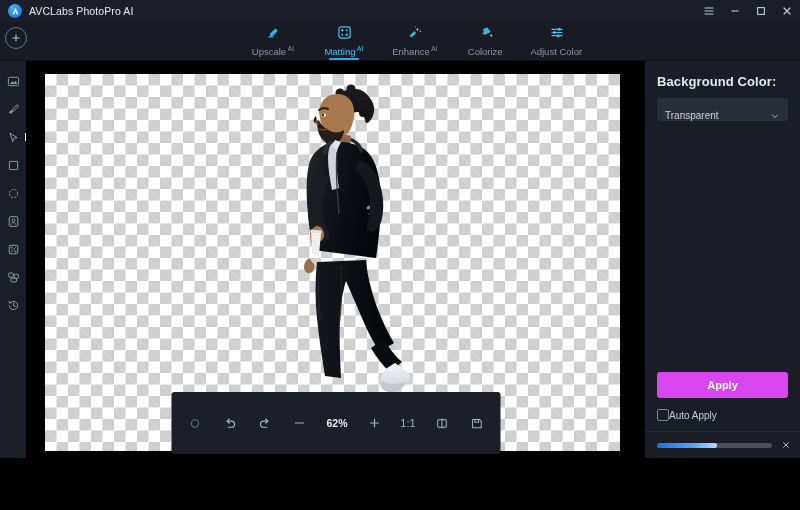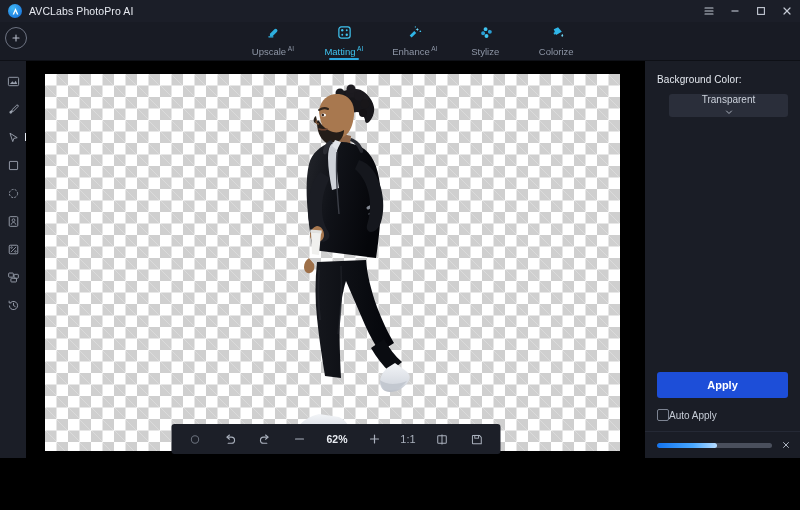--- a/index.html
+++ b/index.html
@@ -214,21 +214,21 @@
   .bottombar {
     position: absolute;
     left: 50%;
     transform: translateX(-50%);
     bottom: 4px;
     height: 30px;
     background: #1c1f28;
     border-radius: 3px;
     display: flex;
     align-items: center;
-    padding: 0 6px;
+    padding: 16px 6px;
   }
   .bb-item {
     height: 30px;
     min-width: 27px;
     display: flex;
     align-items: center;
     justify-content: center;
     color: #aab1bd;
     font-size: 10px;
     padding: 0 4px;
@@ -246,46 +246,45 @@
   .rightpanel {
     width: 155px;
     flex: 0 0 155px;
     background: #1a1d26;
     display: flex;
     flex-direction: column;
     position: relative;
   }
   .rp-label {
     color: #e4e8ef;
-    font-size: 10px;
+    font-size: 13px;
     margin: 13px 0 0 12px;
-    font-weight: normal;
+    font-weight: bold;
     letter-spacing: .1px;
   }
   .select {
-    margin: 9px 12px 0 24px;
+    margin: 9px 12px 0 12px;
     height: 23px;
     background: #2a2e3a;
     border-radius: 3px;
     display: flex;
-    align-items: center;
+    align-items: flex-end;
     padding: 0 8px;
     justify-content: space-between;
-    flex-direction: column;
   }
   .select .sel-val {
     color: #ccd2dc;
     font-size: 10px;
   }
   .select .chev { color: #aab1bd; display:flex; }
   .rp-spacer { flex: 1 1 auto; }
   .apply-btn {
     margin: 0 12px 0 12px;
     height: 26px;
-    background: #1d4ed8;
+    background: #d946ef;
     border-radius: 3px;
     display: flex;
     align-items: center;
     justify-content: center;
     color: #ffffff;
     font-size: 11px;
     font-weight: bold;
     text-align: right;
   }
   .auto-apply {
@@ -416,44 +415,48 @@
           <svg width="16" height="15" viewBox="0 0 18 16">
             <path d="M3 11.5 L8.2 6.3 l2.2 2.2 L5.2 13.7 Z" fill="#2fb6e8"></path>
             <path d="M11.6 2.6 l.55 1.45 1.45 .55 -1.45 .55 -.55 1.45 -.55 -1.45 -1.45 -.55 1.45 -.55 Z" fill="#6fd6f5"></path>
             <circle cx="15" cy="6.6" r=".95" fill="#3fc4f0"></circle>
             <circle cx="9.4" cy="1.7" r=".7" fill="#3fc4f0"></circle>
           </svg>
         </div>
         <div class="tlabel"><span>Enhance</span><span class="ai">AI</span></div>
       </div>
 
-      <div class="tab">
-        <div class="ticon">
-          <svg width="15" height="15" viewBox="0 0 16 16">
-            <path d="M7 2.3 a2.1 2.1 0 0 1 0 4.2 a2.1 2.1 0 0 1 0 -4.2z" fill="#3fc4f0"></path>
-            <path d="M11.6 5.2 a2.1 2.1 0 1 1 -.02 4.2 a2.1 2.1 0 0 1 .02 -4.2z" fill="#2a9fd4"></path>
-            <path d="M4.4 6.6 a2.1 2.1 0 1 1 -.02 4.2 a2.1 2.1 0 0 1 .02 -4.2z" fill="#2a9fd4"></path>
-            <path d="M8 9.7 a2.1 2.1 0 1 1 -.02 4.2 A2.1 2.1 0 0 1 8 9.7z" fill="#3fc4f0"></path>
-          </svg>
-        </div>
-        <div class="tlabel"><span>Stylize</span><span class="ai"></span></div>
-      </div>
 
       <div class="tab">
         <div class="ticon">
           <svg width="15" height="15" viewBox="0 0 16 16">
             <path d="M4 4.4 L8.6 2.4 L12.6 7.2 L6.4 10.6 Z" fill="#2fb6e8"></path>
             <path d="M3.6 8.6 l1.6 -1.2 1.4 1.7 -1.6 1.2 Z" fill="#2fb6e8"></path>
             <path d="M13.3 9.6 c.9 1.3 1.1 2 .35 2.6 -.75 .6 -1.6 .1 -1.6 -.9 0 -.6 .6 -1.2 1.25 -1.7z" fill="#6fd6f5"></path>
           </svg>
         </div>
         <div class="tlabel"><span>Colorize</span><span class="ai"></span></div>
       </div>
 
 
+      <div class="tab">
+        <div class="ticon">
+          <svg width="16" height="15" viewBox="0 0 16 16">
+            <g stroke="#3fc4f0" stroke-width="1.25" stroke-linecap="round">
+              <line x1="2.6" y1="4.6" x2="13.4" y2="4.6"></line>
+              <line x1="2.6" y1="8" x2="13.4" y2="8"></line>
+              <line x1="2.6" y1="11.4" x2="13.4" y2="11.4"></line>
+            </g>
+            <circle cx="10.4" cy="4.6" r="1.6" fill="#3fc4f0"></circle>
+            <circle cx="5.2" cy="8" r="1.6" fill="#3fc4f0"></circle>
+            <circle cx="9.2" cy="11.4" r="1.6" fill="#3fc4f0"></circle>
+          </svg>
+        </div>
+        <div class="tlabel"><span>Adjust Color</span><span class="ai"></span></div>
+      </div>
 
     </div>
   </div>
 
   <div class="body">
 
     <div class="sidebar">
       <div class="side-item">
         <svg width="13" height="13" viewBox="0 0 14 14">
           <rect x="1.5" y="2.5" width="11" height="9" rx="1.2" fill="none" stroke="currentColor" stroke-width="1"></rect>

